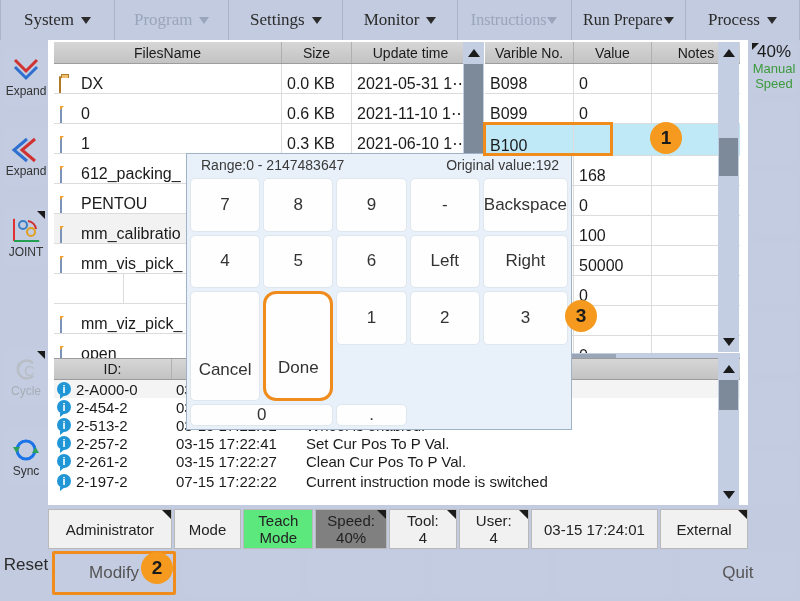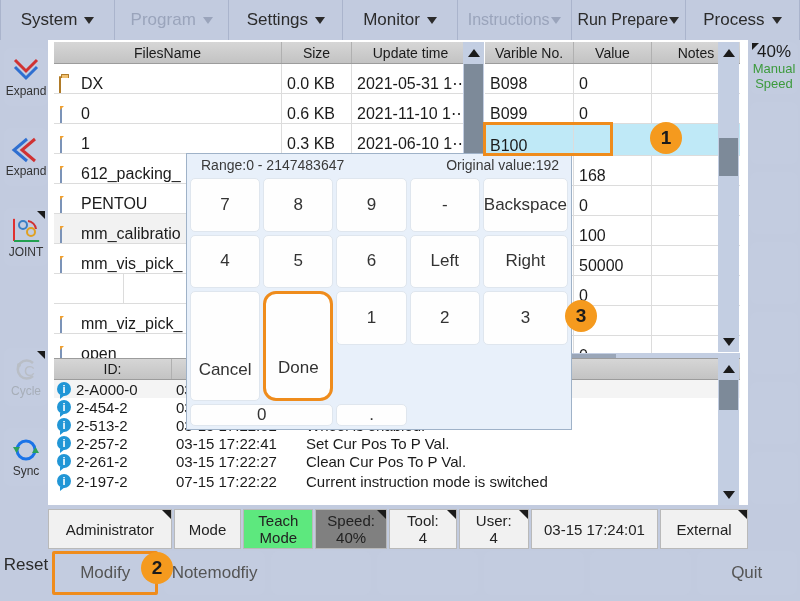--- a/index.html
+++ b/index.html
@@ -16,20 +16,21 @@
     position: absolute; left: 0; top: 0; width: 800px; height: 40px;
     background: #c2cbdf;
     display: flex; align-items: stretch;
   }
   .menu-item {
     flex: 1 1 0; position: relative;
     display: flex; align-items: center; justify-content: center;
     font-size: 17px; color: #2b2b2b;
     border-right: 1px solid #aab4cc;
     gap: 7px;
+    font-family: Liberation Serif, serif;
   }
   .menu-item:first-child { border-left: 1px solid #aab4cc; }
   .menu-item.disabled { color: #9aa4bb; }
   .menu-item .caret {
     width: 0; height: 0;
     border-left: 5px solid transparent;
     border-right: 5px solid transparent;
     border-top: 7px solid #2b2b2b;
   }
   .menu-item.disabled .caret { border-top-color: #9aa4bb; }
@@ -642,23 +643,20 @@
     <div class="st" style="width:88px">
       <span class="tcorner"></span>
       <span>External</span>
     </div>
   </div>
 
   <div class="actionbar">
     <div class="act hl">
       <span>Modify</span>
     </div>
-    <div class="act">
-      <span>Notemodfiy</span>
-    </div>
     <div class="act"></div>
     <div class="act"></div>
     <div class="act"></div>
     <div class="act"></div>
     <div class="act">
       <span>Quit</span>
     </div>
   </div>
 
   <div class="hlbox" style="left:483px; top:122px; width:130px; height:34px;"></div>

